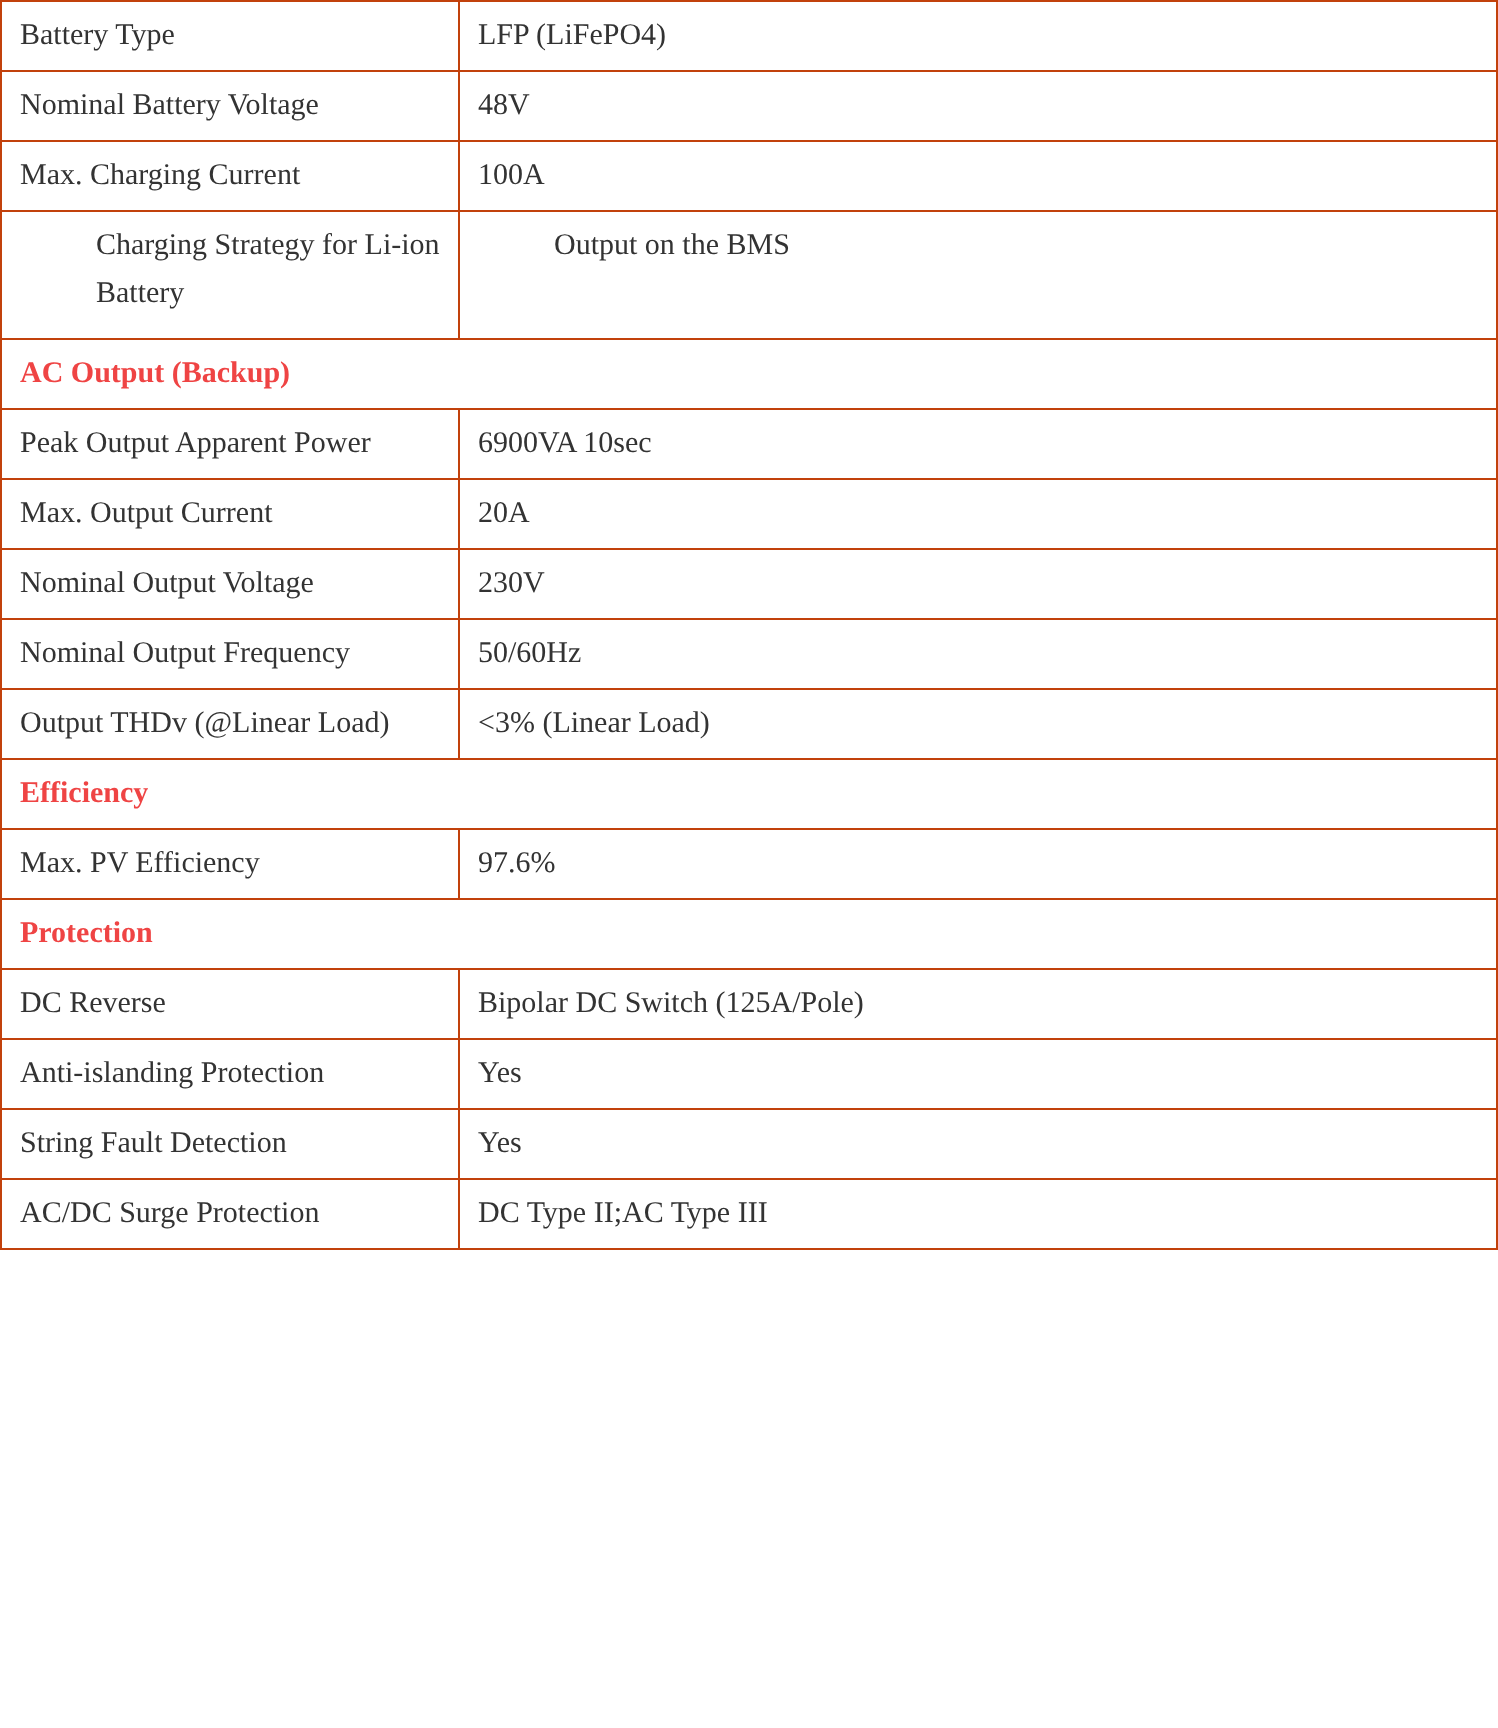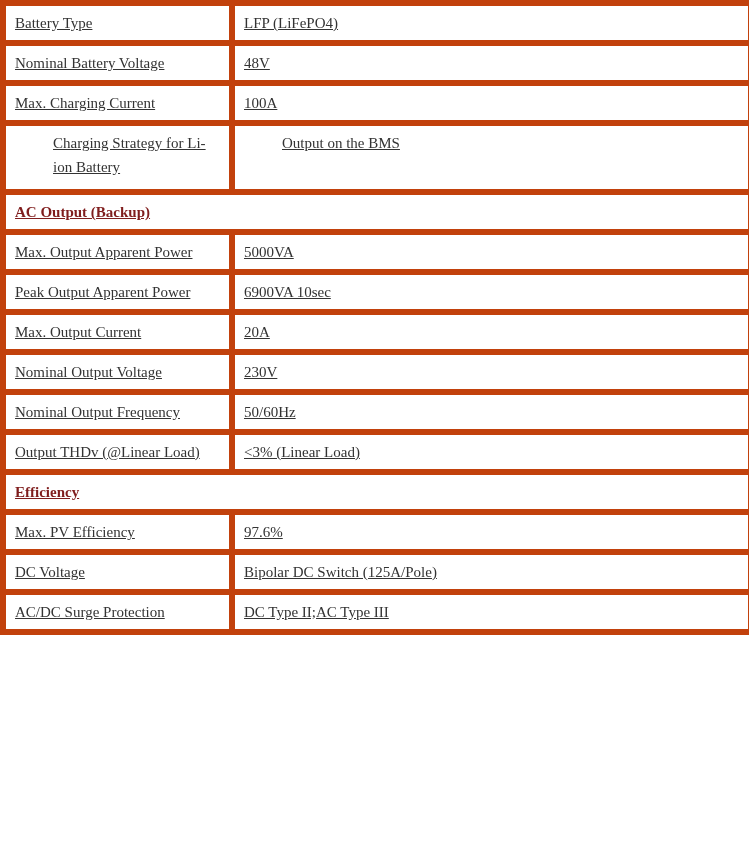--- a/index.html
+++ b/index.html
@@ -6,30 +6,29 @@
   body { width: 749px; height: 864px; overflow: hidden; }
   table.spec {
     border-collapse: collapse;
     width: 748px;
     table-layout: fixed;
     font-family: "Liberation Serif", "DejaVu Serif", serif;
     font-size: 15px;
     color: #333333;
   }
   table.spec td {
-    border: 6px solid #c2410c;
+    border: 1px solid #c2410c;
     padding: 0 9px;
     height: 34px;
     vertical-align: middle;
     line-height: 24px;
     overflow: hidden;
     white-space: nowrap;
-    text-decoration: underline;
   }
-  table.spec tr.section td { font-weight: bold; color: #7f1d1d; }
+  table.spec tr.section td { font-weight: bold; color: #ef4444; }
   table.spec tr.tall td { height: 58px; vertical-align: top; padding-top: 5px; white-space: normal; padding-left: 47px; }
 </style>
 </head>
 <body>
 
 <table class="spec">
   <colgroup>
     <col style="width:229px">
     <col style="width:136px">
     <col style="width:126px">
@@ -51,24 +50,20 @@
     </tr>
     <tr class="tall">
       <td>Charging Strategy for Li-ion Battery</td>
       <td colspan="4">Output on the BMS</td>
     </tr>
 
     <tr class="section">
       <td colspan="5">AC Output (Backup)</td>
     </tr>
     <tr>
-      <td>Max. Output Apparent Power</td>
-      <td colspan="4">5000VA</td>
-    </tr>
-    <tr>
       <td>Peak Output Apparent Power</td>
       <td colspan="4">6900VA 10sec</td>
     </tr>
     <tr>
       <td>Max. Output Current</td>
       <td colspan="4">20A</td>
     </tr>
     <tr>
       <td>Nominal Output Voltage</td>
       <td colspan="4">230V</td>
@@ -83,22 +78,33 @@
     </tr>
 
     <tr class="section">
       <td colspan="5">Efficiency</td>
     </tr>
     <tr>
       <td>Max. PV Efficiency</td>
       <td colspan="4">97.6%</td>
     </tr>
 
+    <tr class="section">
+      <td colspan="5">Protection</td>
+    </tr>
     <tr>
-      <td>DC Voltage</td>
+      <td>DC Reverse</td>
       <td colspan="4">Bipolar DC Switch (125A/Pole)</td>
+    </tr>
+    <tr>
+      <td>Anti-islanding Protection</td>
+      <td colspan="4">Yes</td>
+    </tr>
+    <tr>
+      <td>String Fault Detection</td>
+      <td colspan="4">Yes</td>
     </tr>
     <tr>
       <td>AC/DC Surge Protection</td>
       <td colspan="4">DC Type II;AC Type III</td>
     </tr>
   </tbody>
 </table>
 
 </body></html>

